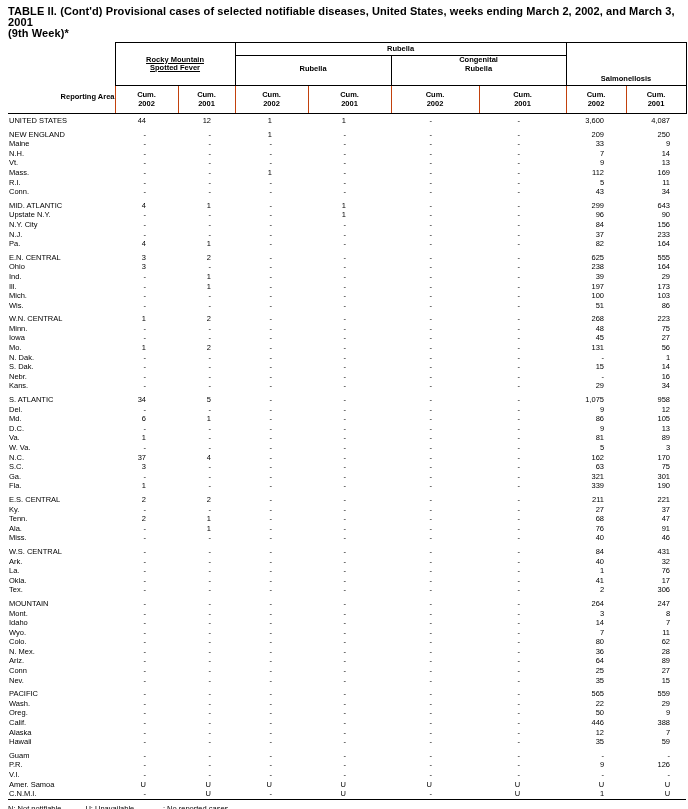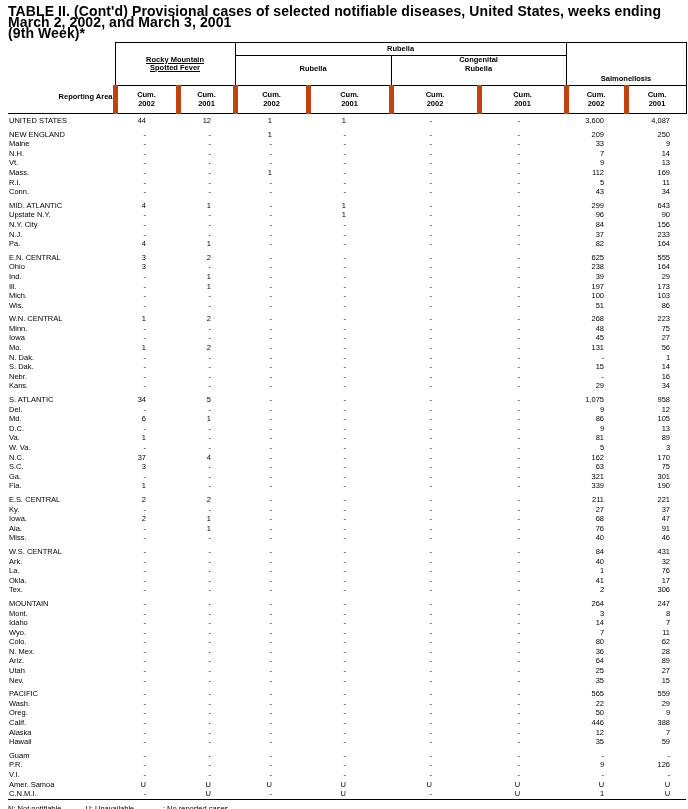--- a/index.html
+++ b/index.html
@@ -3,21 +3,21 @@
 <meta charset="utf-8">
 <style>
   html, body { margin:0; padding:0; background:#fff; }
   body {
     width:688px; height:809px;
     font-family:"Liberation Sans","DejaVu Sans",sans-serif;
     color:#000; -webkit-font-smoothing:antialiased;
   }
   .page { padding:6px 0 0 8px; width:678px; }
 
-  .title { font-size:14px; font-weight:bold; line-height:11px; letter-spacing:0.1px; }
+  .title { font-size:11px; font-weight:bold; line-height:11px; letter-spacing:0.1px; }
 
   table.tbl {
     border-collapse:collapse; table-layout:fixed;
     width:678px; margin-top:3px;
     font-size:7.5px;
     border-bottom:1.5px solid #000;
   }
   .tbl th, .tbl td { padding:0; margin:0; overflow:hidden; white-space:nowrap; }
 
   
@@ -42,21 +42,21 @@
   th.g-sal {
     vertical-align:bottom; padding-bottom:2px;
     border-top:1px solid #000; border-left:1px solid #000;
     border-right:1px solid #000; border-bottom:1px solid #000;
   }
   th.g-rub, th.g-cong {
     vertical-align:bottom; padding-bottom:12px;
     border-left:1px solid #000; border-bottom:1px solid #000;
   }
   th.cum {
-    vertical-align:middle; border-left:5px solid #c2410c;
+    vertical-align:middle; border-left:1px solid #c2410c;
     border-bottom:1.5px solid #000;
   }
   th.cum.last { border-right:1px solid #000; }
 
   
   tbody td { line-height:9.6px; vertical-align:bottom; }
   tbody td.area { text-align:left; padding-left:1px; }
   tbody td.val  { text-align:right; }
   tbody tr:first-child td { padding-top:2px; }
   tbody tr.section-start td { padding-top:4px; }
@@ -574,21 +574,21 @@
           <td class="val c1">-</td>
           <td class="val c2">-</td>
           <td class="val c3">-</td>
           <td class="val c4">-</td>
           <td class="val c5">-</td>
           <td class="val c6">-</td>
           <td class="val c7">27</td>
           <td class="val c8">37</td>
         </tr>
         <tr>
-          <td class="area">Iowa.</td>
+          <td class="area">Tenn.</td>
           <td class="val c1">2</td>
           <td class="val c2">1</td>
           <td class="val c3">-</td>
           <td class="val c4">-</td>
           <td class="val c5">-</td>
           <td class="val c6">-</td>
           <td class="val c7">68</td>
           <td class="val c8">47</td>
         </tr>
         <tr>
@@ -739,21 +739,21 @@
           <td class="val c1">-</td>
           <td class="val c2">-</td>
           <td class="val c3">-</td>
           <td class="val c4">-</td>
           <td class="val c5">-</td>
           <td class="val c6">-</td>
           <td class="val c7">64</td>
           <td class="val c8">89</td>
         </tr>
         <tr>
-          <td class="area">Utah</td>
+          <td class="area">Conn</td>
           <td class="val c1">-</td>
           <td class="val c2">-</td>
           <td class="val c3">-</td>
           <td class="val c4">-</td>
           <td class="val c5">-</td>
           <td class="val c6">-</td>
           <td class="val c7">25</td>
           <td class="val c8">27</td>
         </tr>
         <tr>

